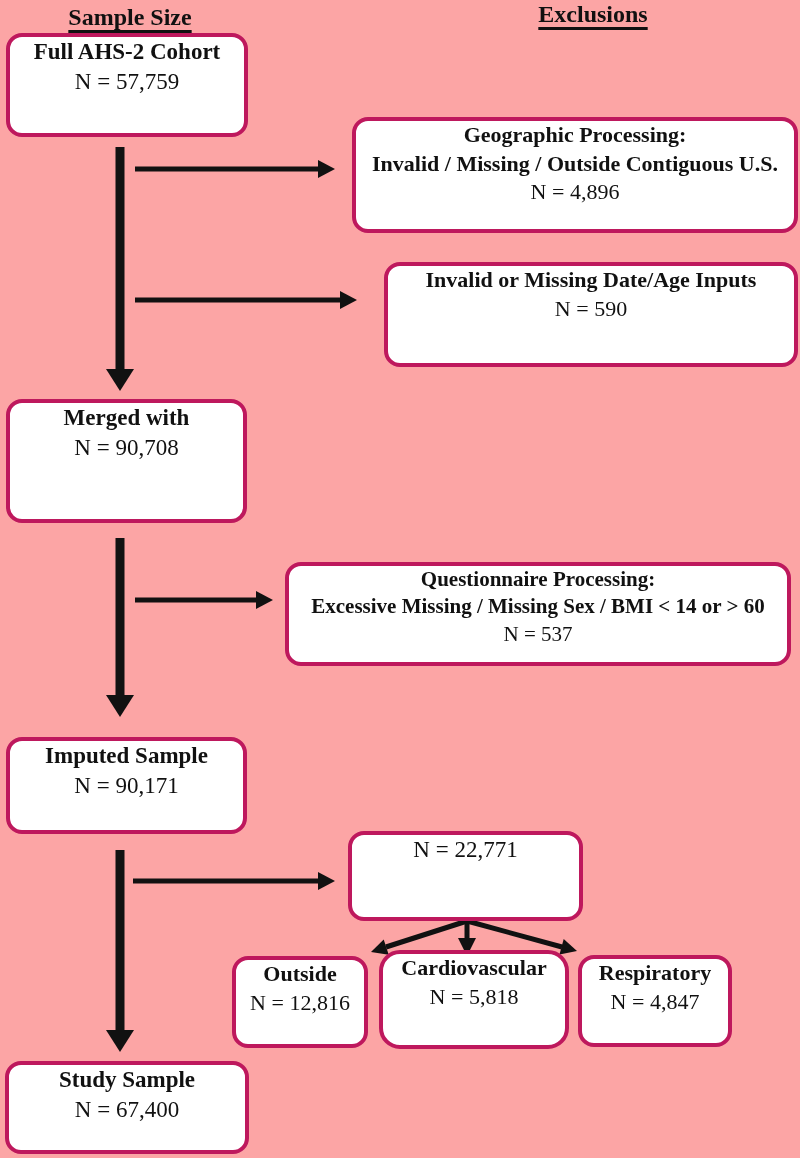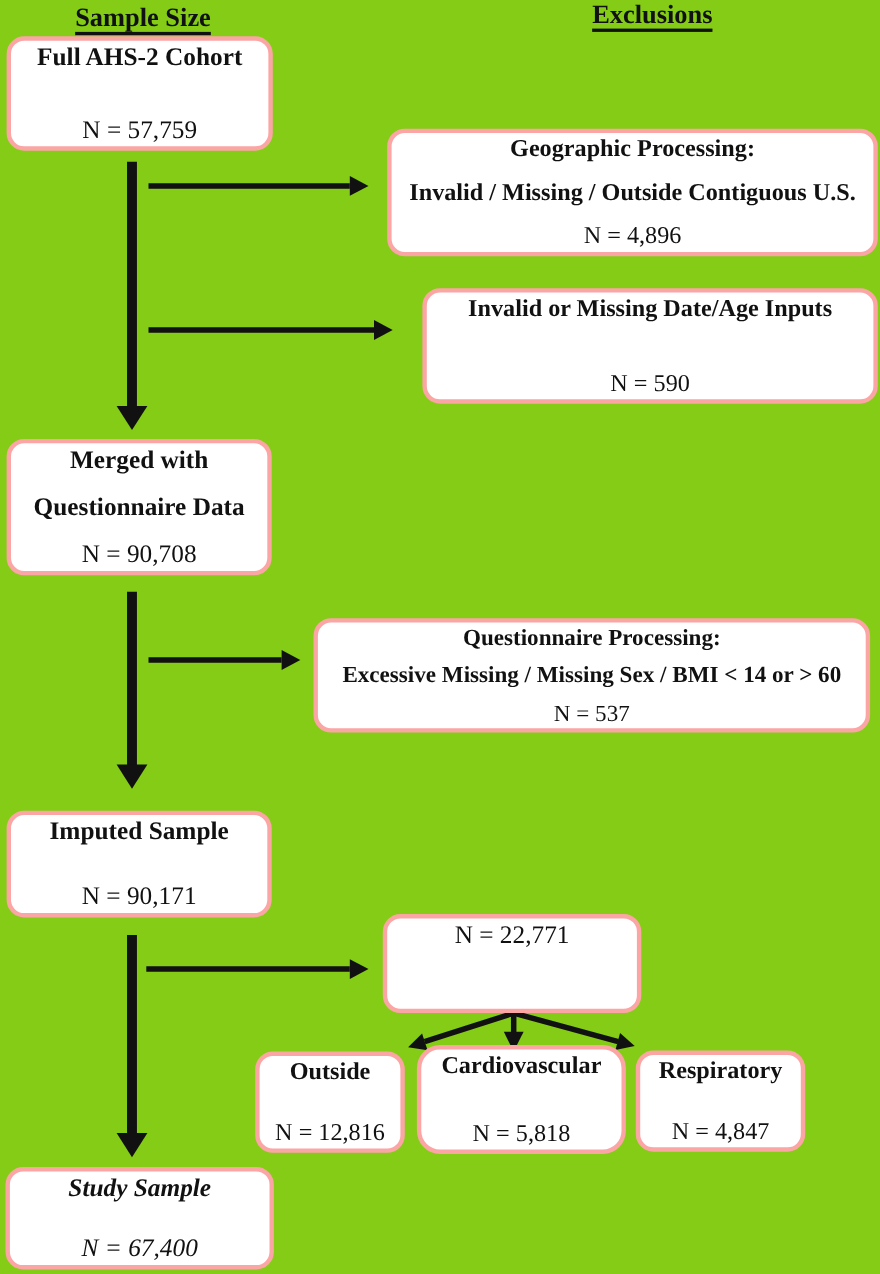--- a/index.html
+++ b/index.html
@@ -1,44 +1,44 @@
 <!DOCTYPE html>
 <html><head>
 <meta charset="utf-8">
 <style>
   html, body { margin:0; padding:0; }
   #canvas {
     position: relative;
     width: 800px;
     height: 1158px;
-    background: #84cc16;
+    background: #fca5a5;
     font-family: "Liberation Serif", "DejaVu Serif", serif;
     color: #111111;
     overflow: hidden;
   }
   .hdr {
     position: absolute;
     font-size: 24px;
     font-weight: bold;
     text-align: center;
     text-decoration: underline;
     text-decoration-thickness: 2.5px;
     text-underline-offset: 5px;
     white-space: nowrap;
   }
   .fbox {
     position: absolute;
     box-sizing: border-box;
-    border: 4px solid #fca5a5;
+    border: 4px solid #be185d;
     border-radius: 16px;
     background: #ffffff;
     display: flex;
     flex-direction: column;
     align-items: center;
-    justify-content: space-between;
+    justify-content: flex-start;
     text-align: center;
     line-height: 1.3;
     font-size: 23px;
   }
   .fbox .t { font-weight: bold; white-space: nowrap; }
   .fbox .n { font-weight: normal; white-space: nowrap; }
   .fbox.f22 { font-size: 22px; }
   .fbox.f21 { font-size: 21px; }
   #arrow-layer {
     position: absolute;
@@ -104,30 +104,29 @@
     </g>
   </svg>
 
   <div class="fbox" style="left:6px; top:33px; width:242px; height:104px;">
     <div class="t">Full AHS-2 Cohort</div>
     <div class="n">N = 57,759</div>
   </div>
 
   <div class="fbox" style="left:6px; top:399px; width:241px; height:124px;">
     <div class="t">Merged with</div>
-    <div class="t">Questionnaire Data</div>
     <div class="n">N = 90,708</div>
   </div>
 
   <div class="fbox" style="left:6px; top:737px; width:241px; height:97px;">
     <div class="t">Imputed Sample</div>
     <div class="n">N = 90,171</div>
   </div>
 
-  <div class="fbox" style="left:5px; top:1061px; width:244px; height:93px;font-style:italic;">
+  <div class="fbox" style="left:5px; top:1061px; width:244px; height:93px;">
     <div class="t">Study Sample</div>
     <div class="n">N = 67,400</div>
   </div>
 
   <div class="fbox f22" style="left:352px; top:117px; width:446px; height:116px;">
     <div class="t">Geographic Processing:</div>
     <div class="t">Invalid / Missing / Outside Contiguous U.S.</div>
     <div class="n">N = 4,896</div>
   </div>
 

